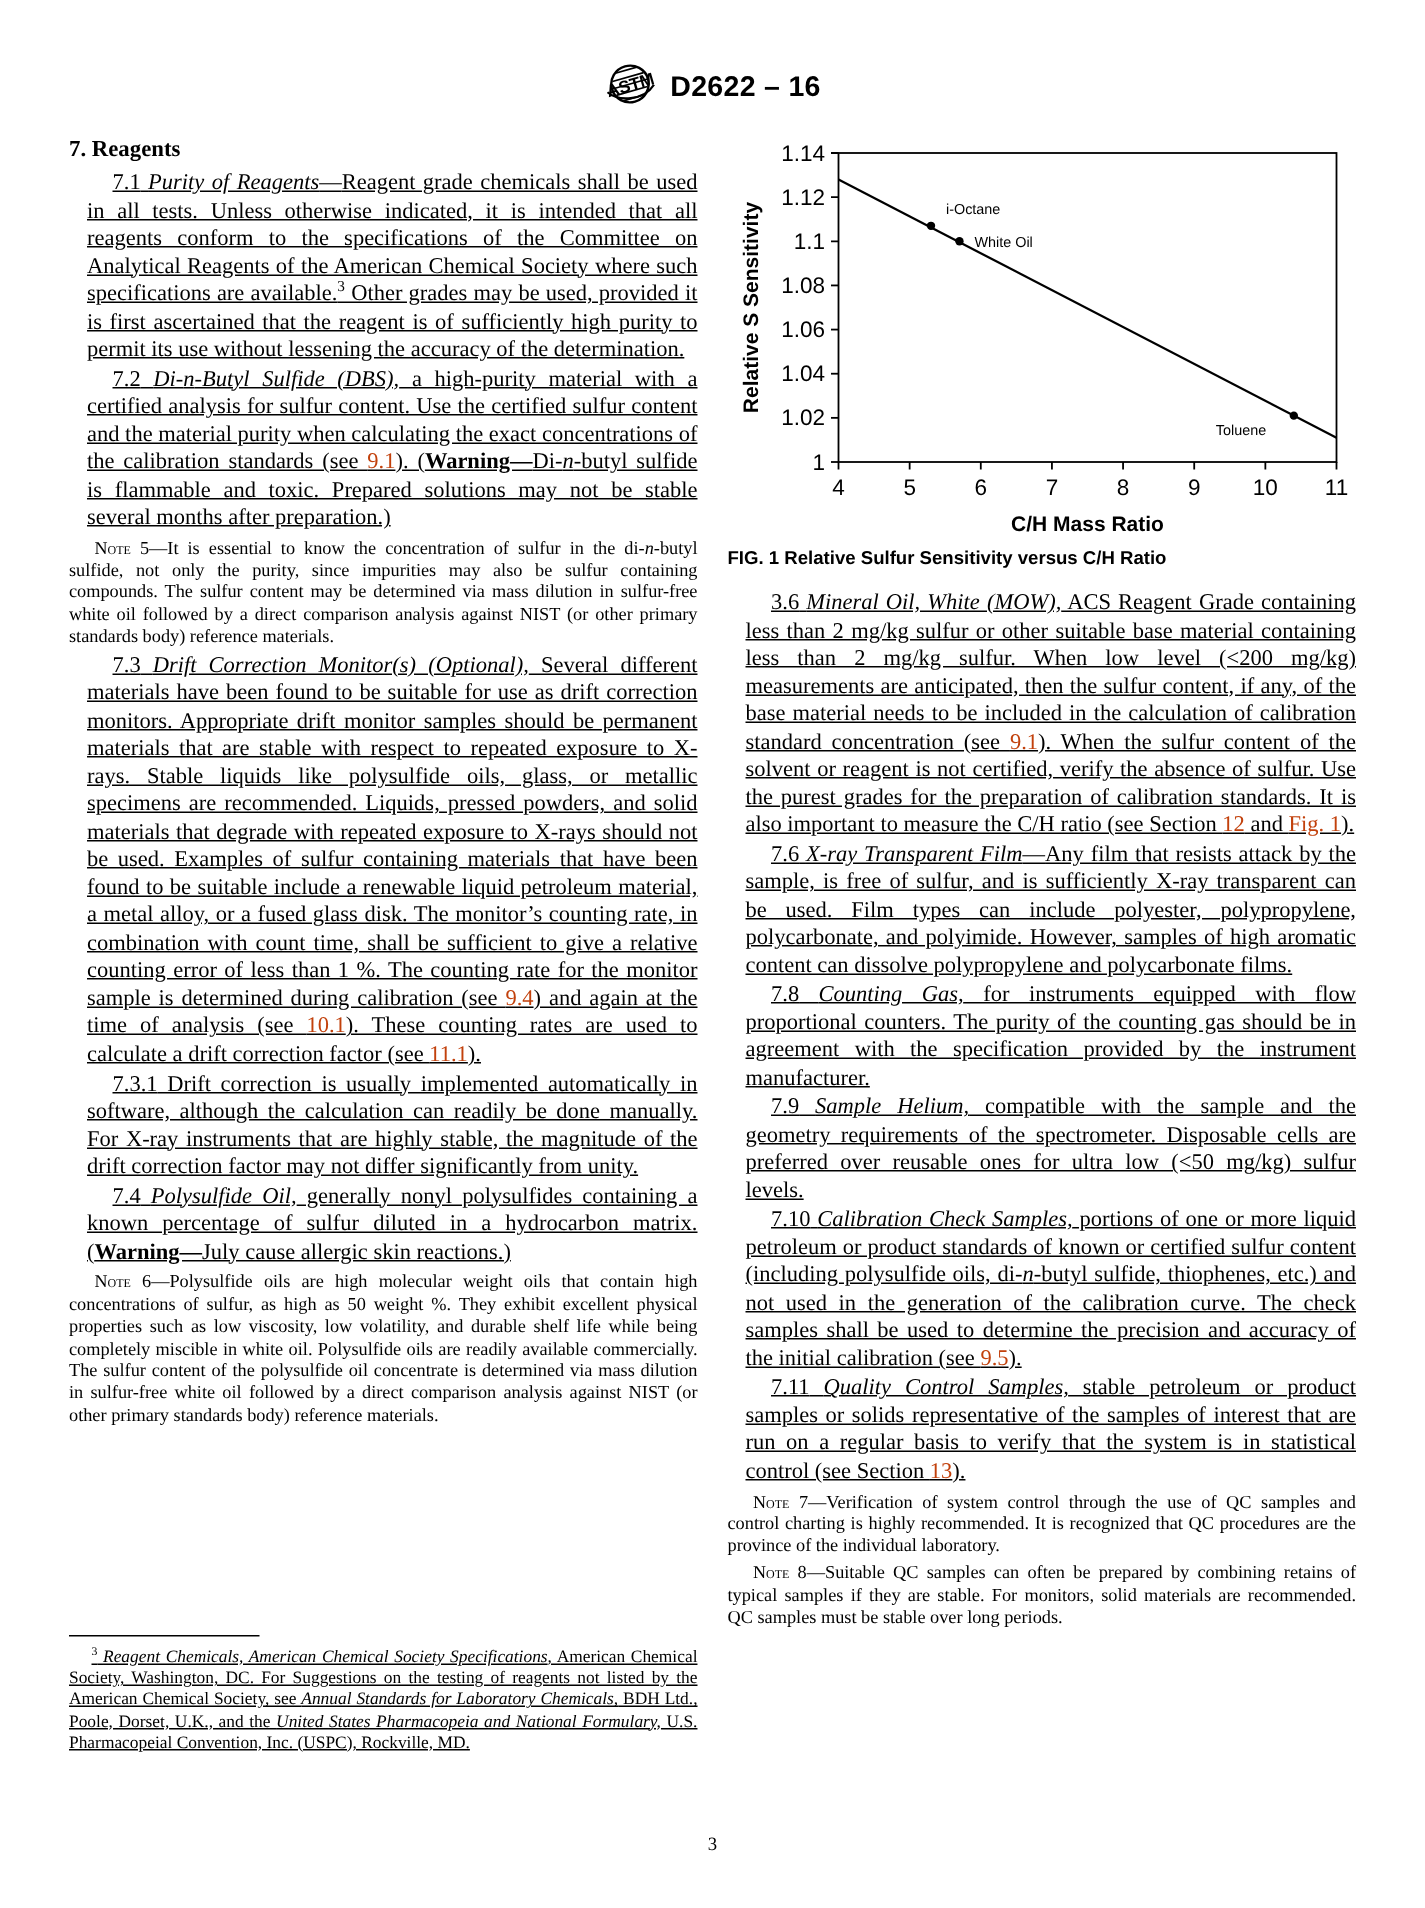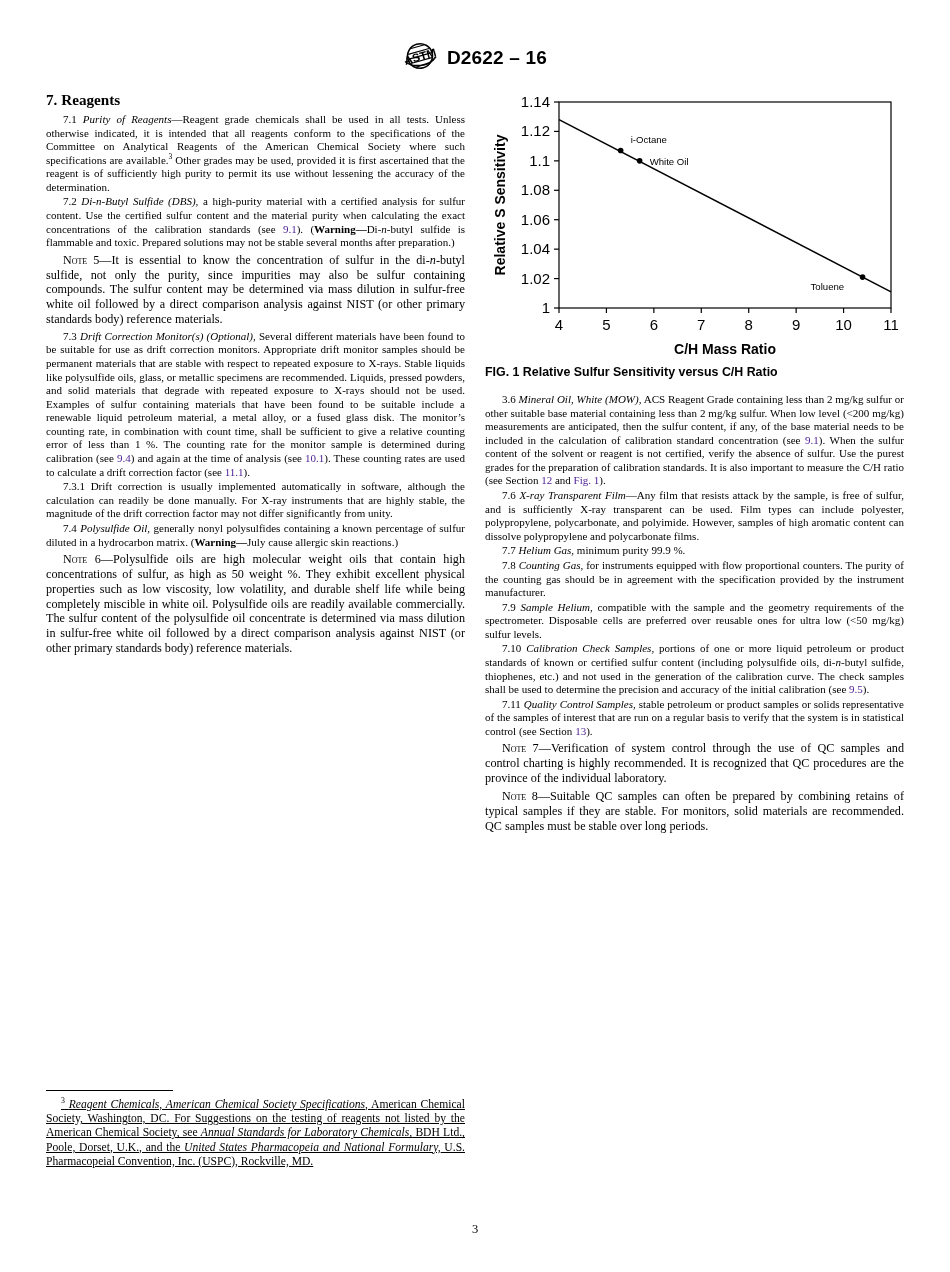--- a/index.html
+++ b/index.html
@@ -46,40 +46,41 @@
   .col-right { left: 439px; }
 
   
   h2.sec-head {
     font-size: 15.2px;
     font-weight: bold;
     margin: 0 0 4px 0;
     line-height: 1.25;
   }
   p.body {
-    font-size: 11px;
+    font-size: 15px;
     line-height: 1.235;
-    margin: 0 0 1px 0;
+    margin: 0 0 1px 12px;
     text-align: justify;
     text-indent: 17px;
     hyphens: auto;
+    text-decoration: underline;
     -webkit-hyphens: auto;
   }
   p.note {
     font-size: 12.2px;
     line-height: 1.215;
     margin: 3px 0 3px 0;
     text-align: justify;
     text-indent: 17px;
     hyphens: auto;
     -webkit-hyphens: auto;
   }
   .it  { font-style: italic; }
   .bd  { font-weight: bold; }
-  .xref { color: #4c1d95; }
+  .xref { color: #c2410c; }
   .sc {
     font-variant: small-caps;
     font-size: 12px;
   }
   sup { font-size: 68%; vertical-align: super; line-height: 0; }
 
   
   .footnote-wrap {
     position: absolute;
     left: 0; top: 1000px;
@@ -259,24 +260,20 @@
     <p class="body">
       <span>3.6</span>
       <span class="it">Mineral Oil, White (MOW),</span><span> ACS Reagent Grade containing less than 2 mg/kg sulfur or other suitable base material containing less than 2 mg/kg sulfur. When low level (&lt;200 mg/kg) measurements are anticipated, then the sulfur content, if any, of the base material needs to be included in the calculation of calibration standard concentration (see </span><span class="xref">9.1</span><span>). When the sulfur content of the solvent or reagent is not certified, verify the absence of sulfur. Use the purest grades for the preparation of calibration standards. It is also important to measure the C/H ratio (see Section </span><span class="xref">12</span><span> and </span><span class="xref">Fig. 1</span><span>).</span>
     </p>
 
     <p class="body">
       <span>7.6</span>
       <span class="it">X-ray Transparent Film</span><span>—</span><span>Any film that resists attack by the sample, is free of sulfur, and is sufficiently X-ray transparent can be used. Film types can include polyester, polypropylene, polycarbonate, and polyimide. However, samples of high aromatic content can dissolve polypropylene and polycarbonate films.</span>
     </p>
 
-    <p class="body">
-      <span>7.7</span>
-      <span class="it">Helium Gas,</span><span> minimum purity 99.9 %.</span>
-    </p>
 
     <p class="body">
       <span>7.8</span>
       <span class="it">Counting Gas,</span><span> for instruments equipped with flow proportional counters. The purity of the counting gas should be in agreement with the specification provided by the instrument manufacturer.</span>
     </p>
 
     <p class="body">
       <span>7.9</span>
       <span class="it">Sample Helium,</span><span> compatible with the sample and the geometry requirements of the spectrometer. Disposable cells are preferred over reusable ones for ultra low (&lt;50 mg/kg) sulfur levels.</span>
     </p>

